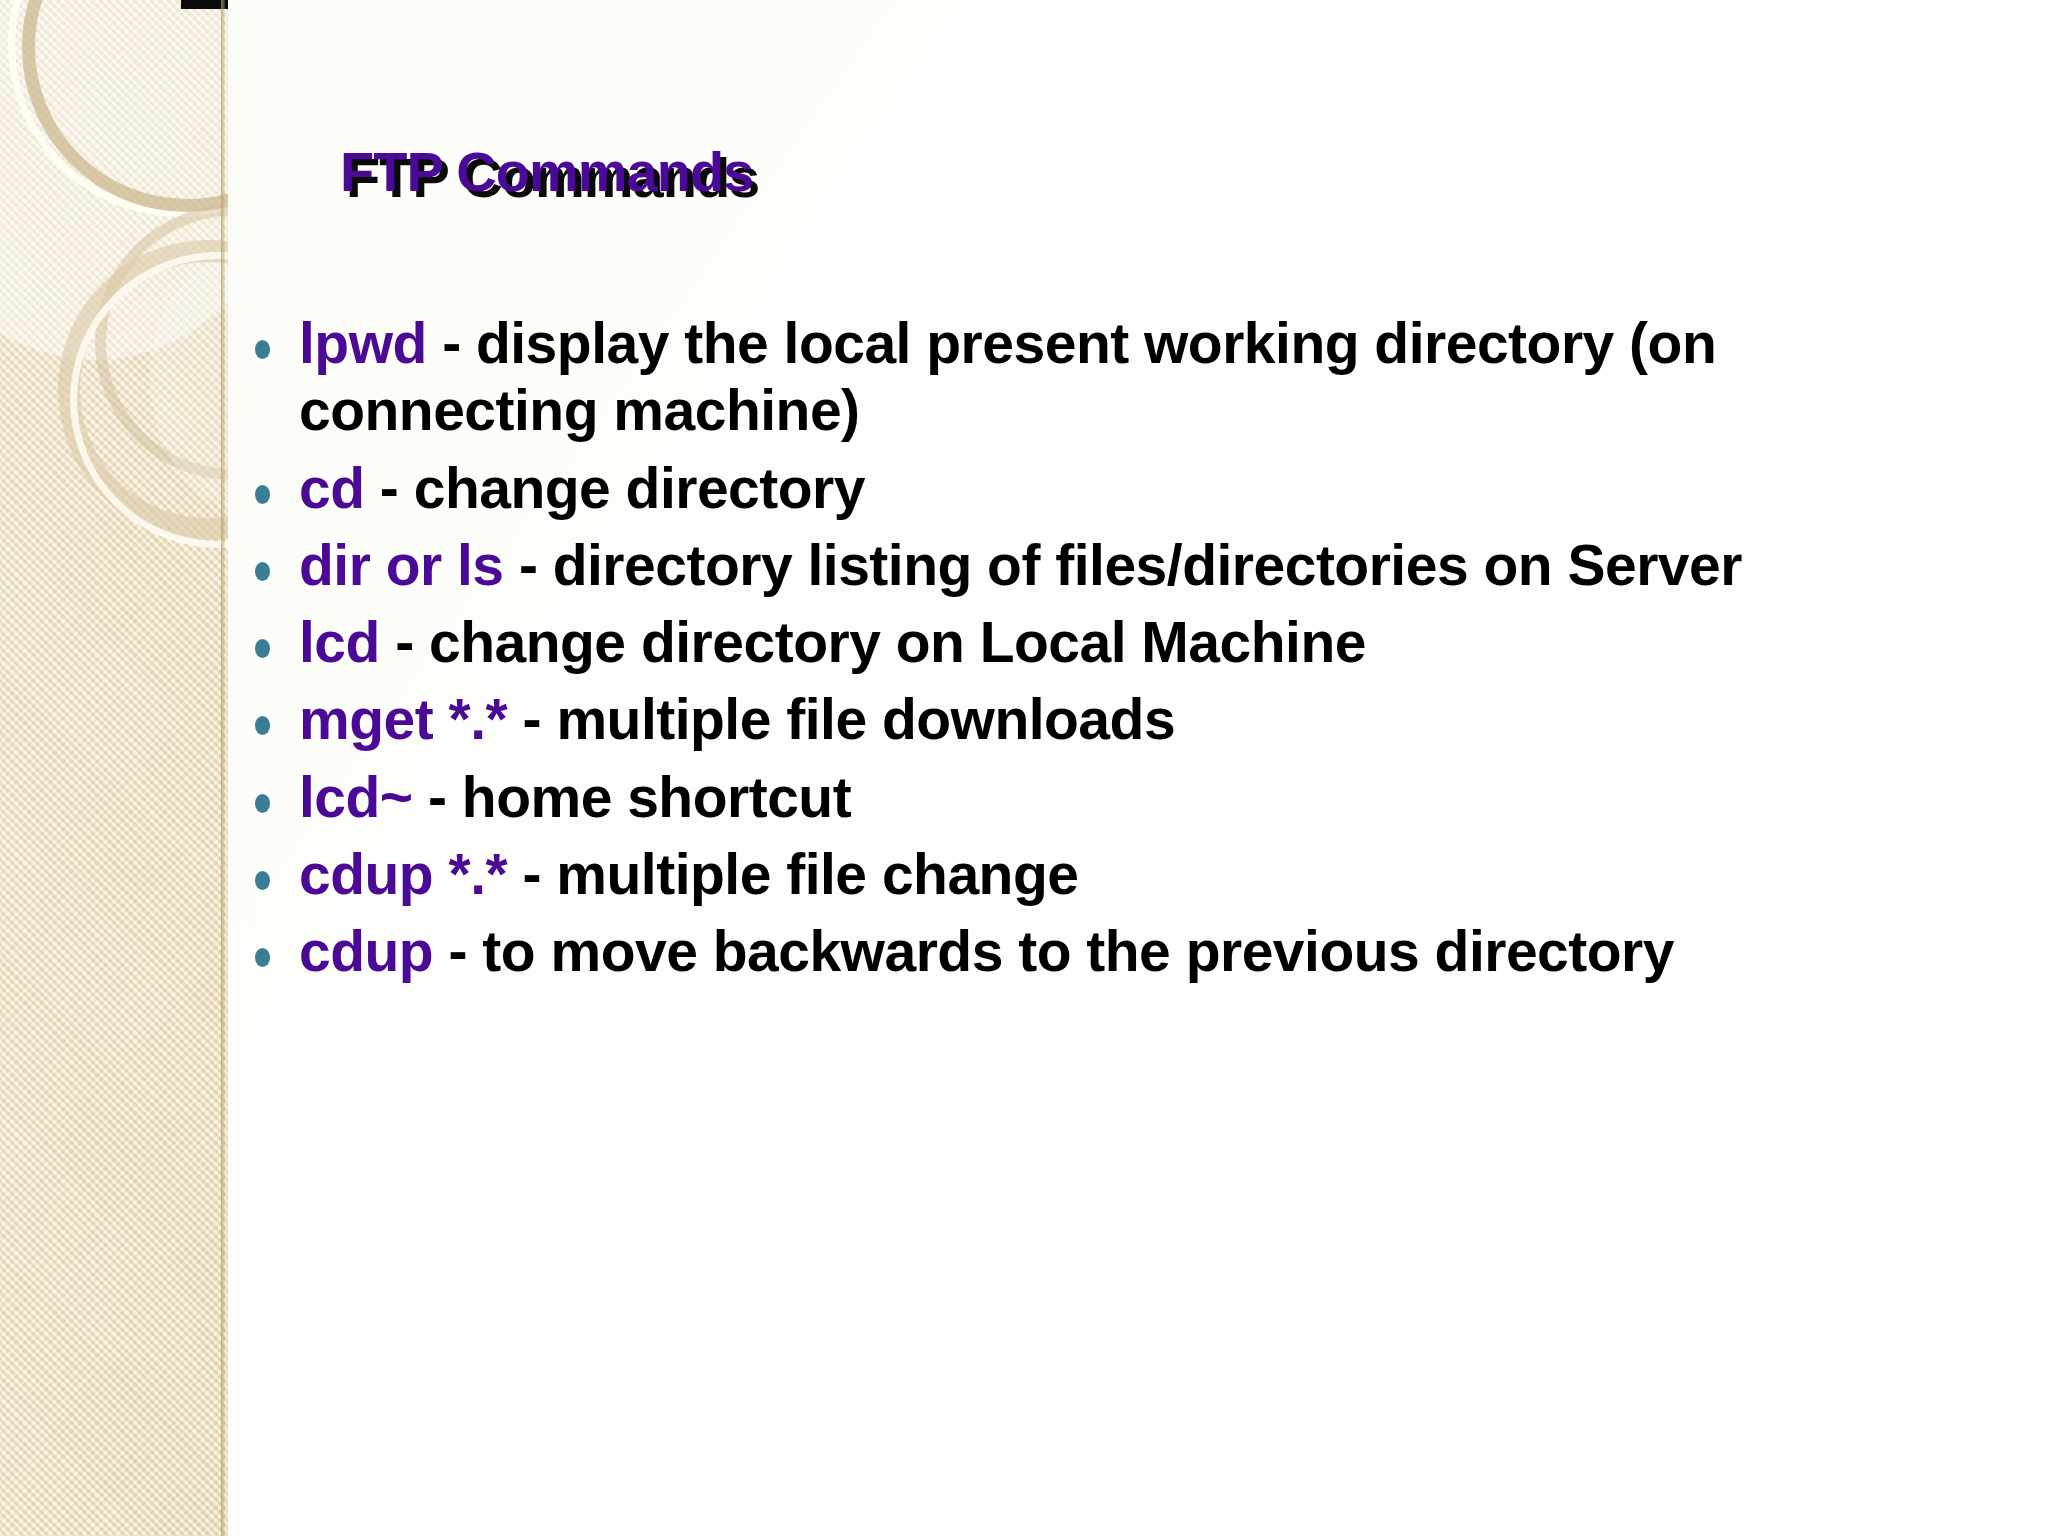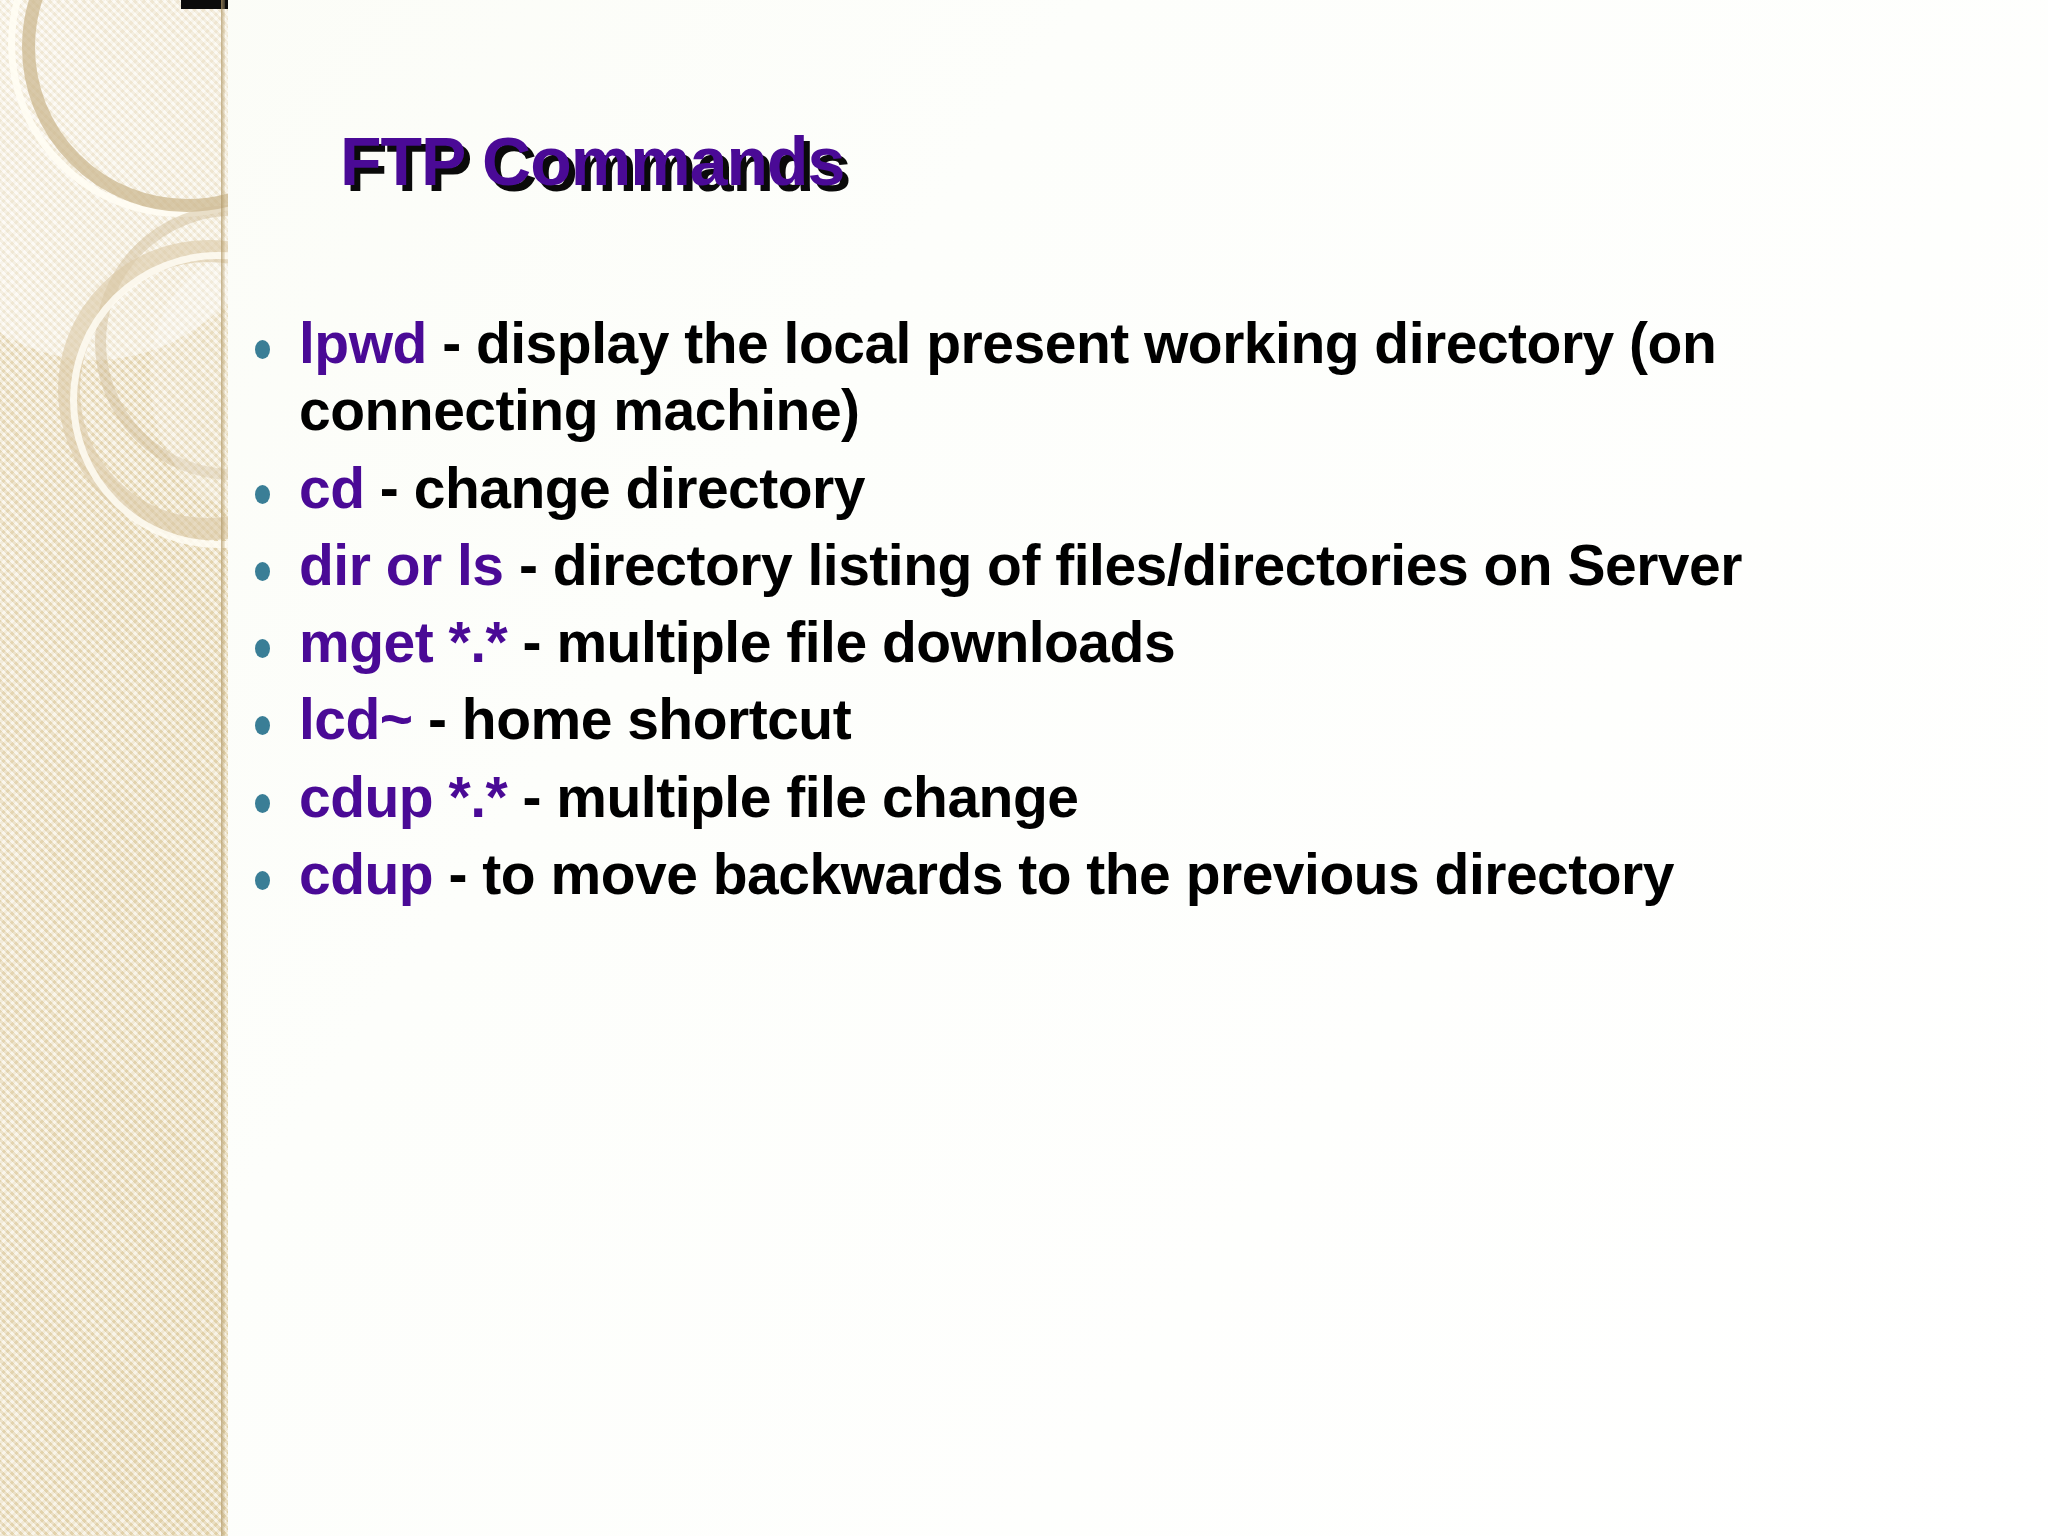--- a/index.html
+++ b/index.html
@@ -122,22 +122,22 @@
     width: 200px;
     height: 260px;
     background: rgba(255,255,255,0.22);
     border-radius: 48% 52% 45% 55%;
   }
 
   
   .title {
     position: absolute;
     left: 340px;
-    top: 127px;
-    font-size: 68px;
+    top: 144px;
+    font-size: 56px;
     font-weight: bold;
     color: #4a0a96;
     letter-spacing: -1px;
     text-shadow: 6px 6px 0 #0a0a0a;
     white-space: nowrap;
     line-height: 1;
   }
 
   
   .content {
@@ -202,20 +202,24 @@
     <div class="bullet-row">
       <div class="bullet-dot"></div>
       <div class="bullet-text"><span class="cmd">cd</span><span> - change directory</span></div>
     </div>
 
     <div class="bullet-row">
       <div class="bullet-dot"></div>
       <div class="bullet-text"><span class="cmd">dir or ls</span><span>  - directory listing of files/directories on Server</span></div>
     </div>
 
+    <div class="bullet-row">
+      <div class="bullet-dot"></div>
+      <div class="bullet-text"><span class="cmd">lcd</span><span> - change directory on Local Machine</span></div>
+    </div>
 
     <div class="bullet-row">
       <div class="bullet-dot"></div>
       <div class="bullet-text"><span class="cmd">mget *.*</span><span> - multiple file downloads</span></div>
     </div>
 
     <div class="bullet-row">
       <div class="bullet-dot"></div>
       <div class="bullet-text"><span class="cmd">lcd~</span><span> - home shortcut</span></div>
     </div>

